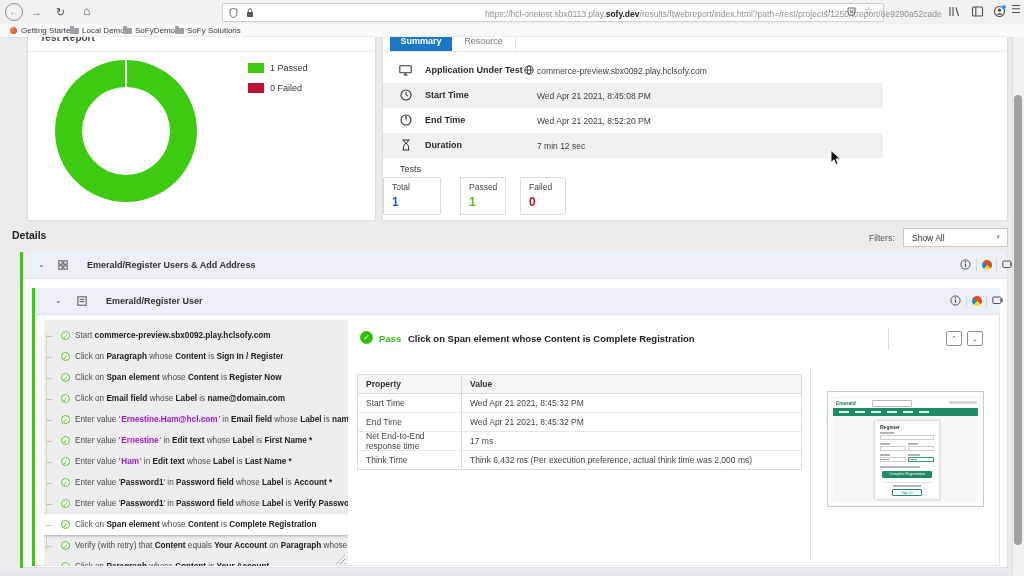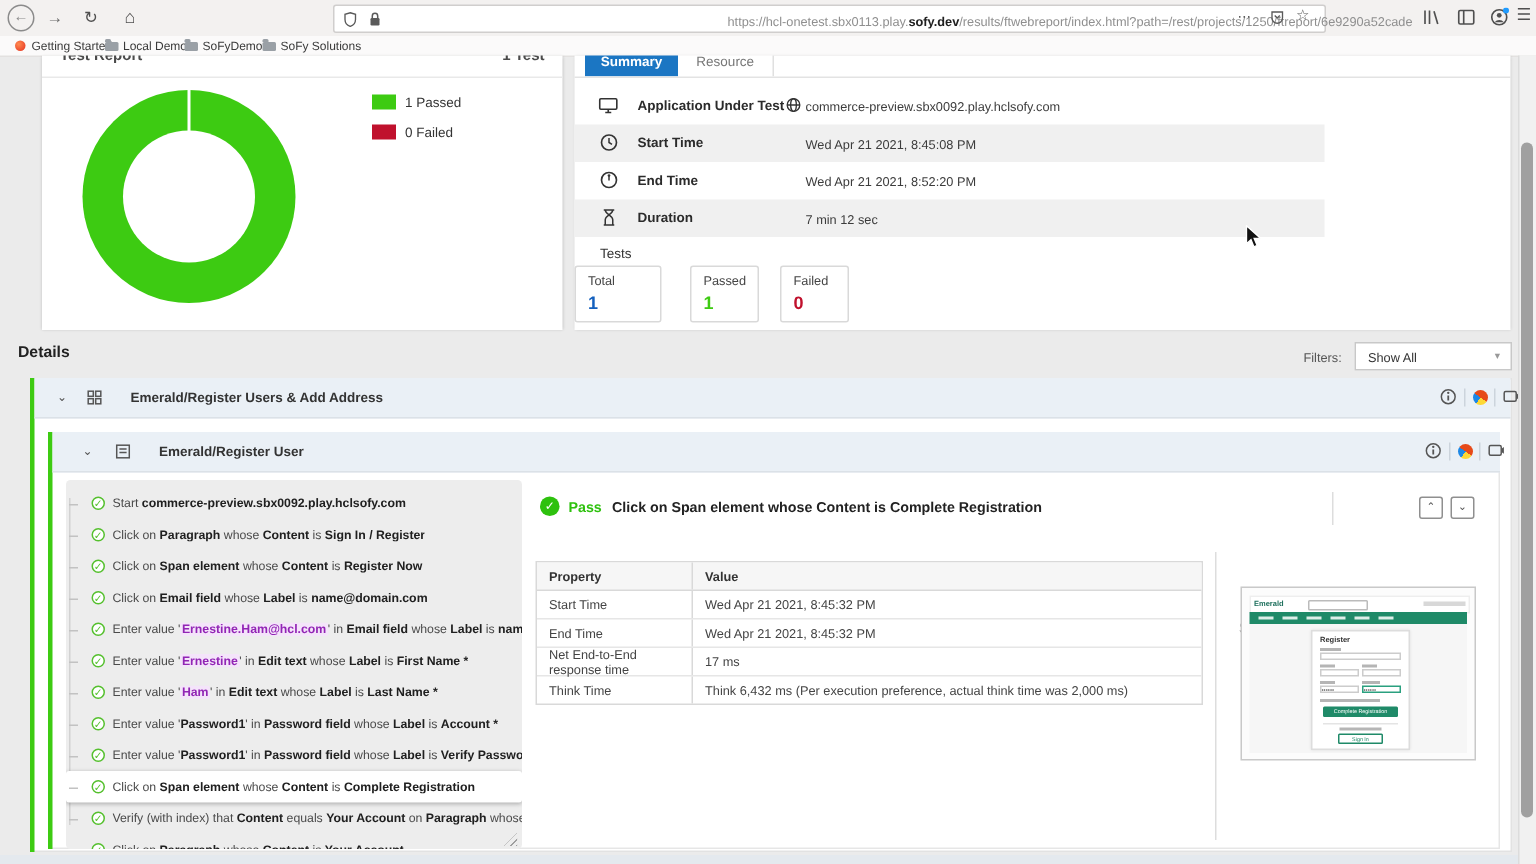--- a/index.html
+++ b/index.html
@@ -163,21 +163,21 @@
   <span class="abs bm" style="left:21px;">Getting Started</span>
   <span class="abs folder" style="left:70px;"></span>
   <span class="abs bm" style="left:82px;">Local Demo</span>
   <span class="abs folder" style="left:123px;"></span>
   <span class="abs bm" style="left:135px;">SoFyDemo</span>
   <span class="abs folder" style="left:175px;"></span>
   <span class="abs bm" style="left:187px;text-align:center;">SoFy Solutions</span>
 </div>
 
 <div class="abs card" style="left:28px;top:37px;width:347px;height:183px;">
-  <div class="abs cliptop" style="left:0;top:0;width:347px;height:9px;">
+  <div class="abs cliptop" style="left:0;top:0;width:405px;height:9px;">
     <span class="abs cardtitle" style="left:12px;top:-5px;">Test Report</span>
     <span class="abs cardtitle" style="right:12px;top:-5px;">1 Test</span>
   </div>
   <div class="abs" style="left:0;top:14px;width:347px;height:1px;background:#e9e9e9;"></div>
   <div class="abs" id="donut" style="left:27px;top:23px;background:#3dcb12;"></div>
   <div class="abs" id="donut-hole" style="left:54px;top:50px;"></div>
   <div class="abs" id="donut-gap" style="left:97px;top:23px;"></div>
   <span class="abs sw" style="left:220px;top:26px;background:#3dcb12;"></span>
   <span class="abs legendtext" style="left:242px;top:26px;">1 Passed</span>
   <span class="abs sw" style="left:220px;top:46px;background:#c0112d;"></span>
@@ -361,21 +361,21 @@
     <div class="step">
       <span class="chk">✓</span>
       <span class="stext"><span>Enter value '</span><span class="seg-b">Password1</span><span>' in </span><span class="seg-b">Password field</span><span> whose </span><span class="seg-b">Label</span><span> is </span><span class="seg-b">Verify Password *</span></span>
     </div>
     <div class="step sel">
       <span class="chk">✓</span>
       <span class="stext"><span>Click on </span><span class="seg-b">Span element</span><span> whose </span><span class="seg-b">Content</span><span> is </span><span class="seg-b">Complete Registration</span></span>
     </div>
     <div class="step">
       <span class="chk">✓</span>
-      <span class="stext"><span>Verify (with index) that </span><span class="seg-b">Content</span><span> equals </span><span class="seg-b">Your Account</span><span> on </span><span class="seg-b">Paragraph</span><span> whose </span></span>
+      <span class="stext"><span>Verify (with retry) that </span><span class="seg-b">Content</span><span> equals </span><span class="seg-b">Your Account</span><span> on </span><span class="seg-b">Paragraph</span><span> whose </span></span>
     </div>
     <div class="step">
       <span class="chk">✓</span>
       <span class="stext"><span>Click on </span><span class="seg-b">Paragraph</span><span> whose </span><span class="seg-b">Content</span><span> is </span><span class="seg-b">Your Account</span></span>
     </div>
   </div>
 <div class="abs" id="resize-handle"></div>
 
 <div class="abs passcircle" style="left:360px;top:331px;">✓</div>
 <span class="abs passtext" style="left:379px;top:333px;">Pass</span>

